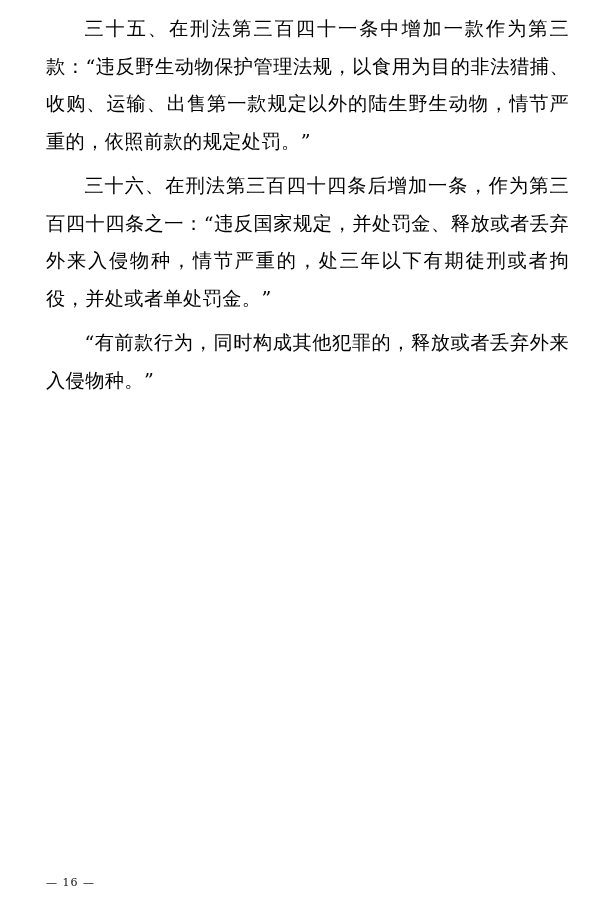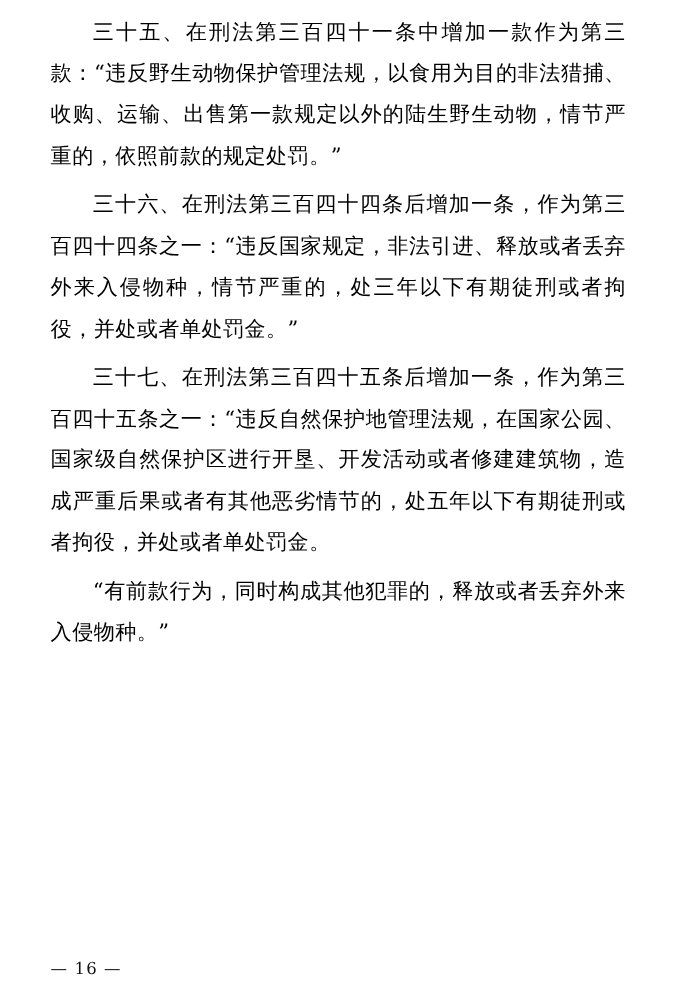--- a/index.html
+++ b/index.html
@@ -34,30 +34,29 @@
   .para + .para {
     margin-top: 7px;
   }
   .page-number {
     position: absolute;
     left: 0;
     right: 0;
     bottom: 18px;
     text-align: left;
     padding-left: 46px;
-    font-size: 15px;
+    font-size: 11px;
     letter-spacing: 1px;
     color: #111;
     font-family: "DejaVu Serif", "Liberation Serif", serif;
   }
 </style>
 </head>
 <body>
 
 <div class="page">
 
   <p class="para">三十五、在刑法第三百四十一条中增加一款作为第三款：“违反野生动物保护管理法规，以食用为目的非法猎捕、收购、运输、出售第一款规定以外的陆生野生动物，情节严重的，依照前款的规定处罚。”</p>
-  <p class="para">三十六、在刑法第三百四十四条后增加一条，作为第三百四十四条之一：“违反国家规定，非法引进、释放或者丢弃外来入侵物种，情节严重的，处三年以下有期徒刑或者拘役，并处或者单处罚金。”</p>
-  <p class="para">三十七、在刑法第三百四十五条后增加一条，作为第三百四十五条之一：“违反自然保护地管理法规，在国家公园、国家级自然保护区进行开垦、开发活动或者修建建筑物，造成严重后果或者有其他恶劣情节的，处五年以下有期徒刑或者拘役，并处或者单处罚金。</p>
+  <p class="para">三十六、在刑法第三百四十四条后增加一条，作为第三百四十四条之一：“违反国家规定，并处罚金、释放或者丢弃外来入侵物种，情节严重的，处三年以下有期徒刑或者拘役，并处或者单处罚金。”</p>
   <p class="para">“有前款行为，同时构成其他犯罪的，释放或者丢弃外来入侵物种。”</p>
 
   <div class="page-number">—  16  —</div>
 </div>
 
 </body></html>

